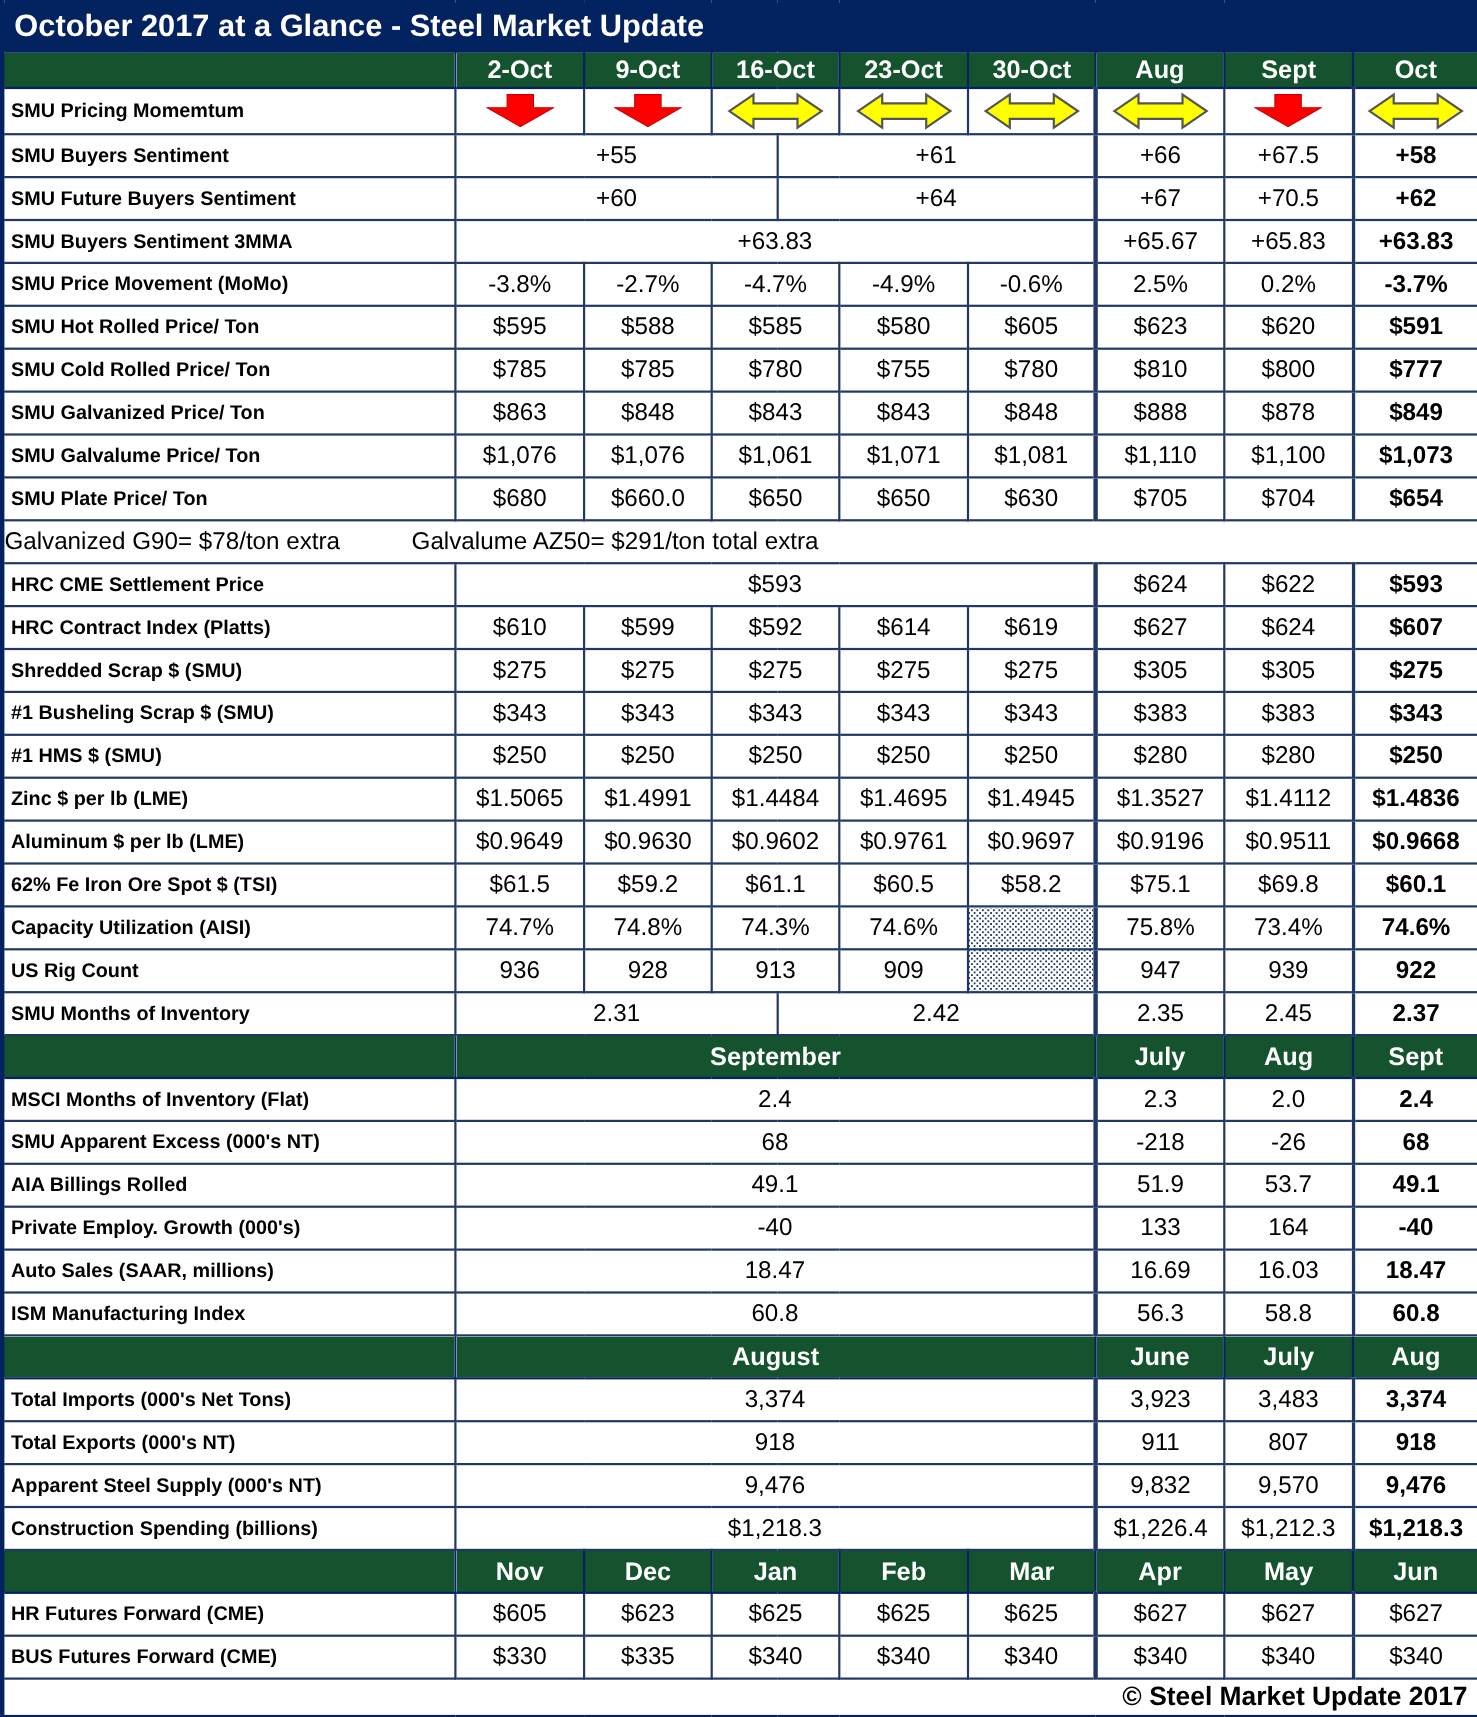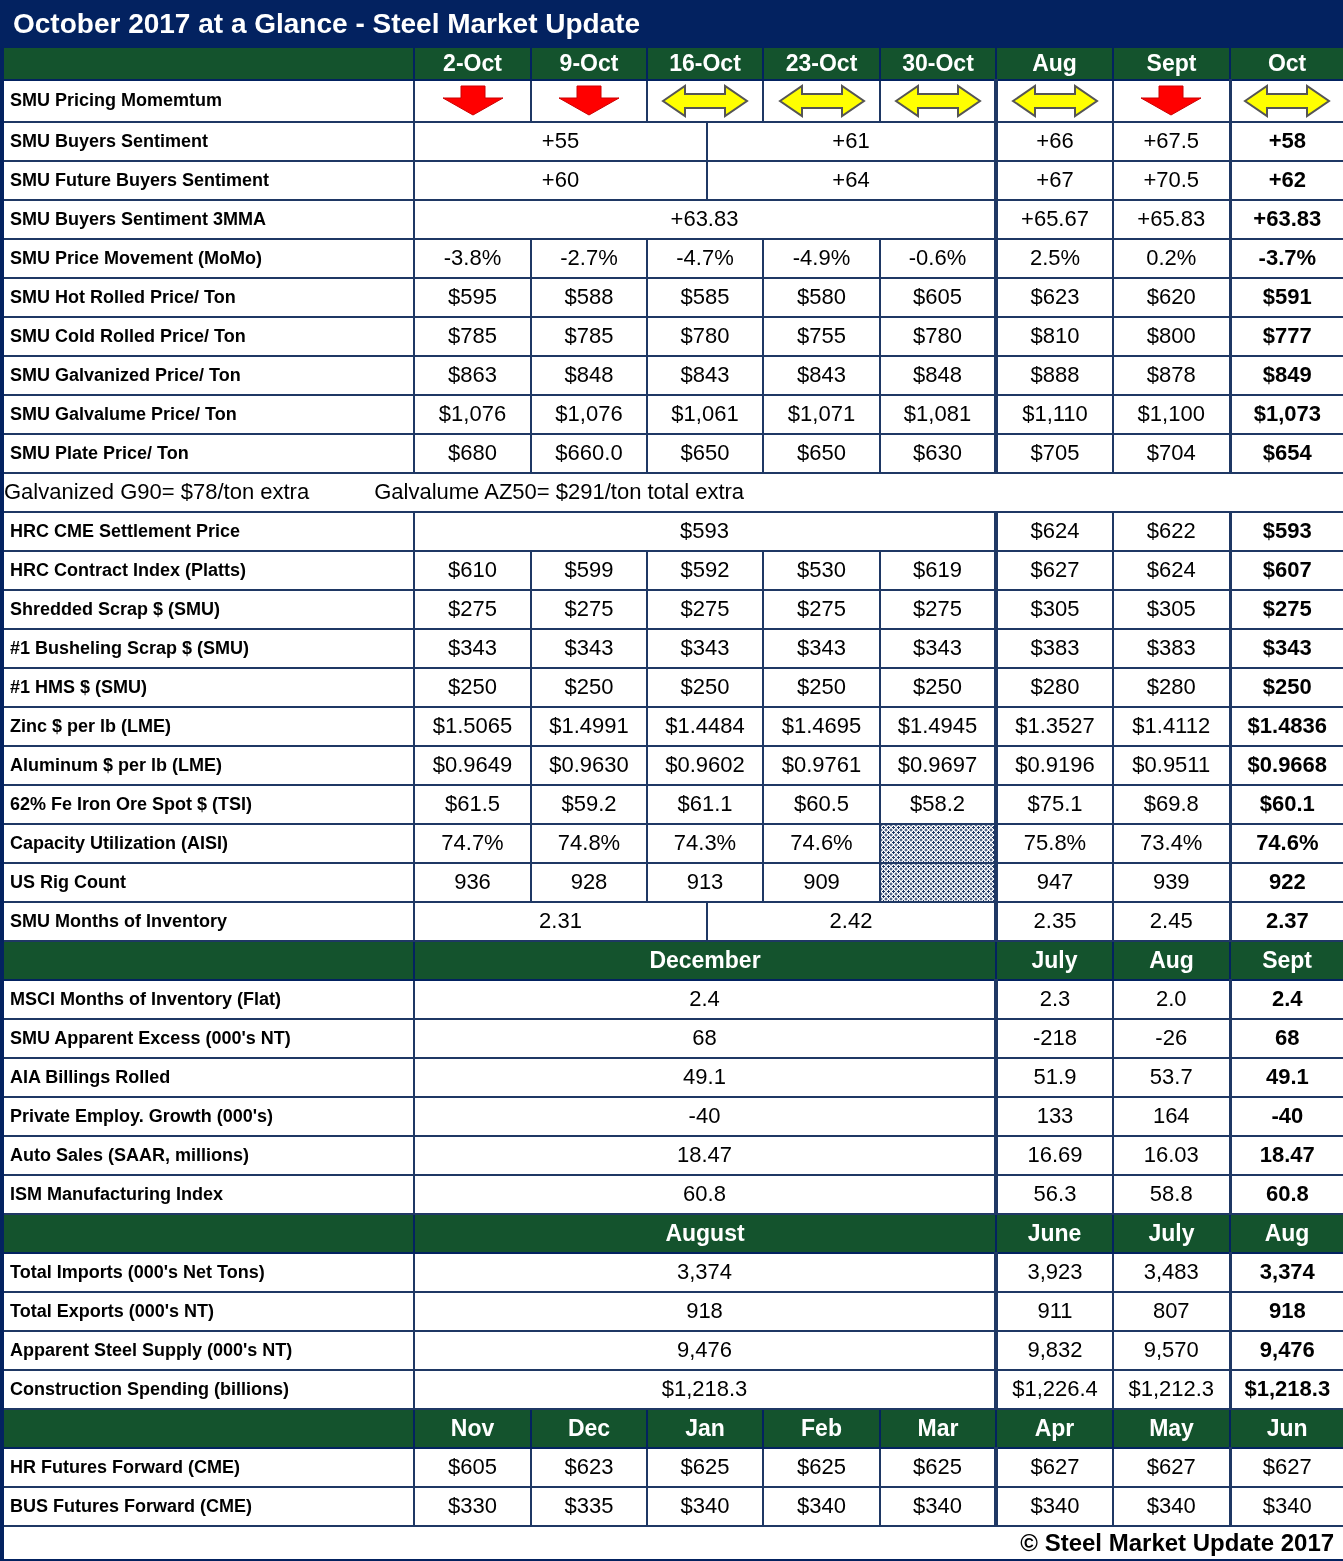--- a/index.html
+++ b/index.html
@@ -190,21 +190,21 @@
         <td colspan="6">$593</td>
         <td class="bL4">$624</td>
         <td>$622</td>
         <td class="bL3 bold">$593</td>
       </tr>
       <tr>
         <td class="label">HRC Contract Index (Platts)</td>
         <td colspan="1">$610</td>
         <td colspan="1">$599</td>
         <td colspan="2">$592</td>
-        <td colspan="1">$530</td>
+        <td colspan="1">$614</td>
         <td colspan="1">$619</td>
         <td class="bL4" colspan="1">$627</td>
         <td colspan="1">$624</td>
         <td class="bL3 bold" colspan="1">$607</td>
       </tr>
       <tr>
         <td class="label">Shredded Scrap $ (SMU)</td>
         <td colspan="1">$275</td>
         <td colspan="1">$275</td>
         <td colspan="2">$275</td>
@@ -294,21 +294,21 @@
       <tr>
         <td class="label">SMU Months of Inventory</td>
         <td colspan="3">2.31</td>
         <td colspan="3">2.42</td>
         <td class="bL4">2.35</td>
         <td>2.45</td>
         <td class="bL3 bold">2.37</td>
       </tr>
       <tr class="navy">
         <td class="label"></td>
-        <td colspan="6">December</td>
+        <td colspan="6">September</td>
         <td>July</td>
         <td>Aug</td>
         <td>Sept</td>
       </tr>
       <tr>
         <td class="label">MSCI Months of Inventory (Flat)</td>
         <td colspan="6">2.4</td>
         <td class="bL4">2.3</td>
         <td>2.0</td>
         <td class="bL3 bold">2.4</td>

